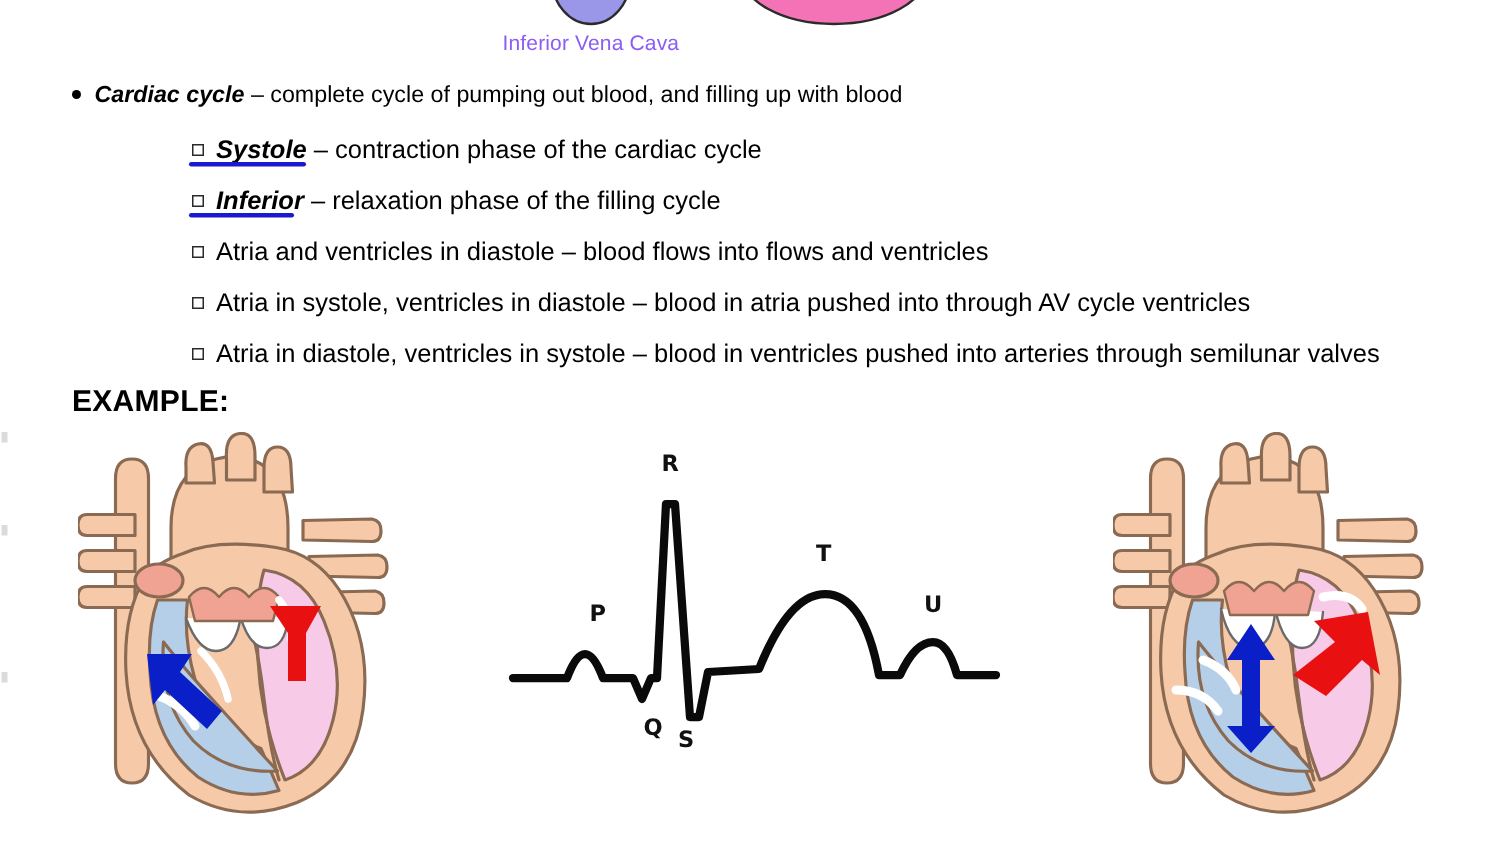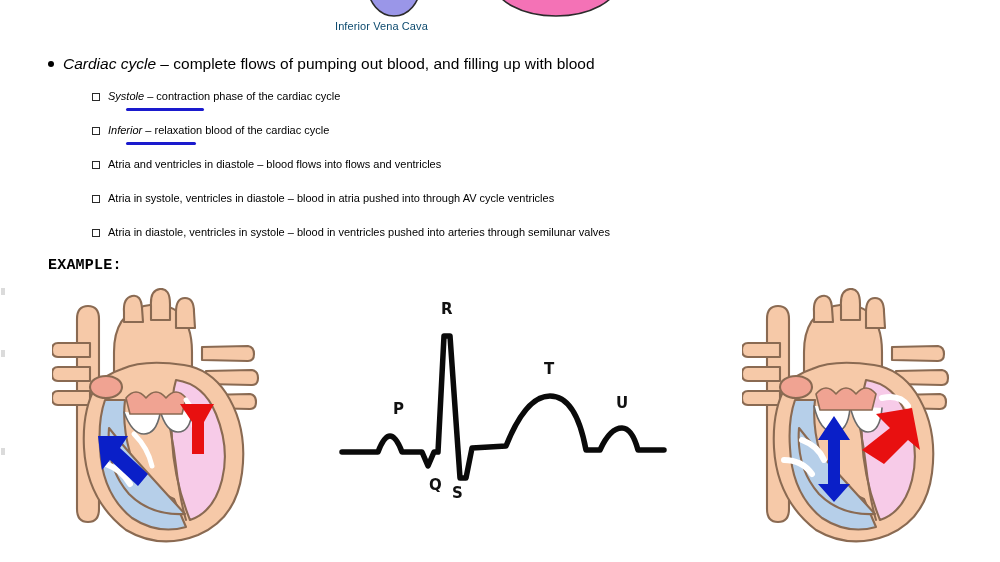--- a/index.html
+++ b/index.html
@@ -19,22 +19,22 @@
   
   #top-diagram {
     position: absolute;
     left: 0; top: 0;
     width: 1000px; height: 42px;
   }
   #ivc-label {
     position: absolute;
     left: 335px;
     top: 20px;
-    font-size: 11px;
-    color: #0c4a6e;
+    font-size: 14px;
+    color: #8b5cf6;
     letter-spacing: 0.1px;
     white-space: nowrap;
   }
 
   
   .lvl1 {
     position: absolute;
     left: 48px;
     font-size: 15.5px;
     white-space: nowrap;
@@ -44,52 +44,51 @@
     display: inline-block;
     width: 6px; height: 6px;
     border-radius: 50%;
     background: #000;
     vertical-align: middle;
     margin-right: 9px;
     margin-bottom: 2px;
   }
   .lvl2 {
     position: absolute;
-    left: 92px;
-    font-size: 11px;
+    left: 128px;
+    font-size: 17px;
     white-space: nowrap;
     line-height: 1;
   }
   .lvl2 .sq {
     display: inline-block;
     width: 6px; height: 6px;
     border: 1px solid #2a2a2a;
     background: #fff;
     vertical-align: middle;
     margin-right: 8px;
     margin-bottom: 1px;
   }
   .term {
-    font-weight: normal;
+    font-weight: bold;
     font-style: italic;
   }
   .uline {
     position: absolute;
     height: 3px;
     background: #1a1acd;
     border-radius: 2px;
   }
   #example-label {
     position: absolute;
     left: 48px;
     top: 257px;
-    font-size: 15px;
+    font-size: 20px;
     font-weight: bold;
     letter-spacing: 0.2px;
-    font-family: Liberation Mono, monospace;
   }
 
   
   .heart-fig {
     position: absolute;
     top: 288px;
     width: 210px;
     height: 262px;
   }
   #heart-left  { left: 52px; }
@@ -132,30 +131,30 @@
     <ellipse cx="556" cy="-18" rx="62" ry="34" fill="#f472b6" stroke="#2b2b2b" stroke-width="1.6"></ellipse>
   </svg>
   <div id="ivc-label">Inferior Vena Cava</div>
 </div>
 
 <div class="artifact" style="top:288px"></div>
 <div class="artifact" style="top:350px"></div>
 <div class="artifact" style="top:448px"></div>
 
 <div class="lvl1" style="top:56px">
-  <span class="dot"></span><span class="term">Cardiac cycle</span><span> – complete flows of pumping out blood, and filling up with blood</span>
+  <span class="dot"></span><span class="term">Cardiac cycle</span><span> – complete cycle of pumping out blood, and filling up with blood</span>
 </div>
 
 <div class="lvl2" style="top:91px">
   <span class="sq"></span><span class="term">Systole</span><span> – contraction phase of the cardiac cycle</span>
 </div>
 <div class="uline" style="left:126px; top:108px; width:78px;"></div>
 
 <div class="lvl2" style="top:125px">
-  <span class="sq"></span><span class="term">Inferior</span><span> – relaxation blood of the cardiac cycle</span>
+  <span class="sq"></span><span class="term">Inferior</span><span> – relaxation phase of the filling cycle</span>
 </div>
 <div class="uline" style="left:126px; top:142px; width:70px;"></div>
 
 <div class="lvl2" style="top:159px">
   <span class="sq"></span><span>Atria and ventricles in diastole – blood flows into flows and ventricles</span>
 </div>
 
 <div class="lvl2" style="top:193px">
   <span class="sq"></span><span>Atria in systole, ventricles in diastole – blood in atria pushed into through AV cycle ventricles</span>
 </div>

